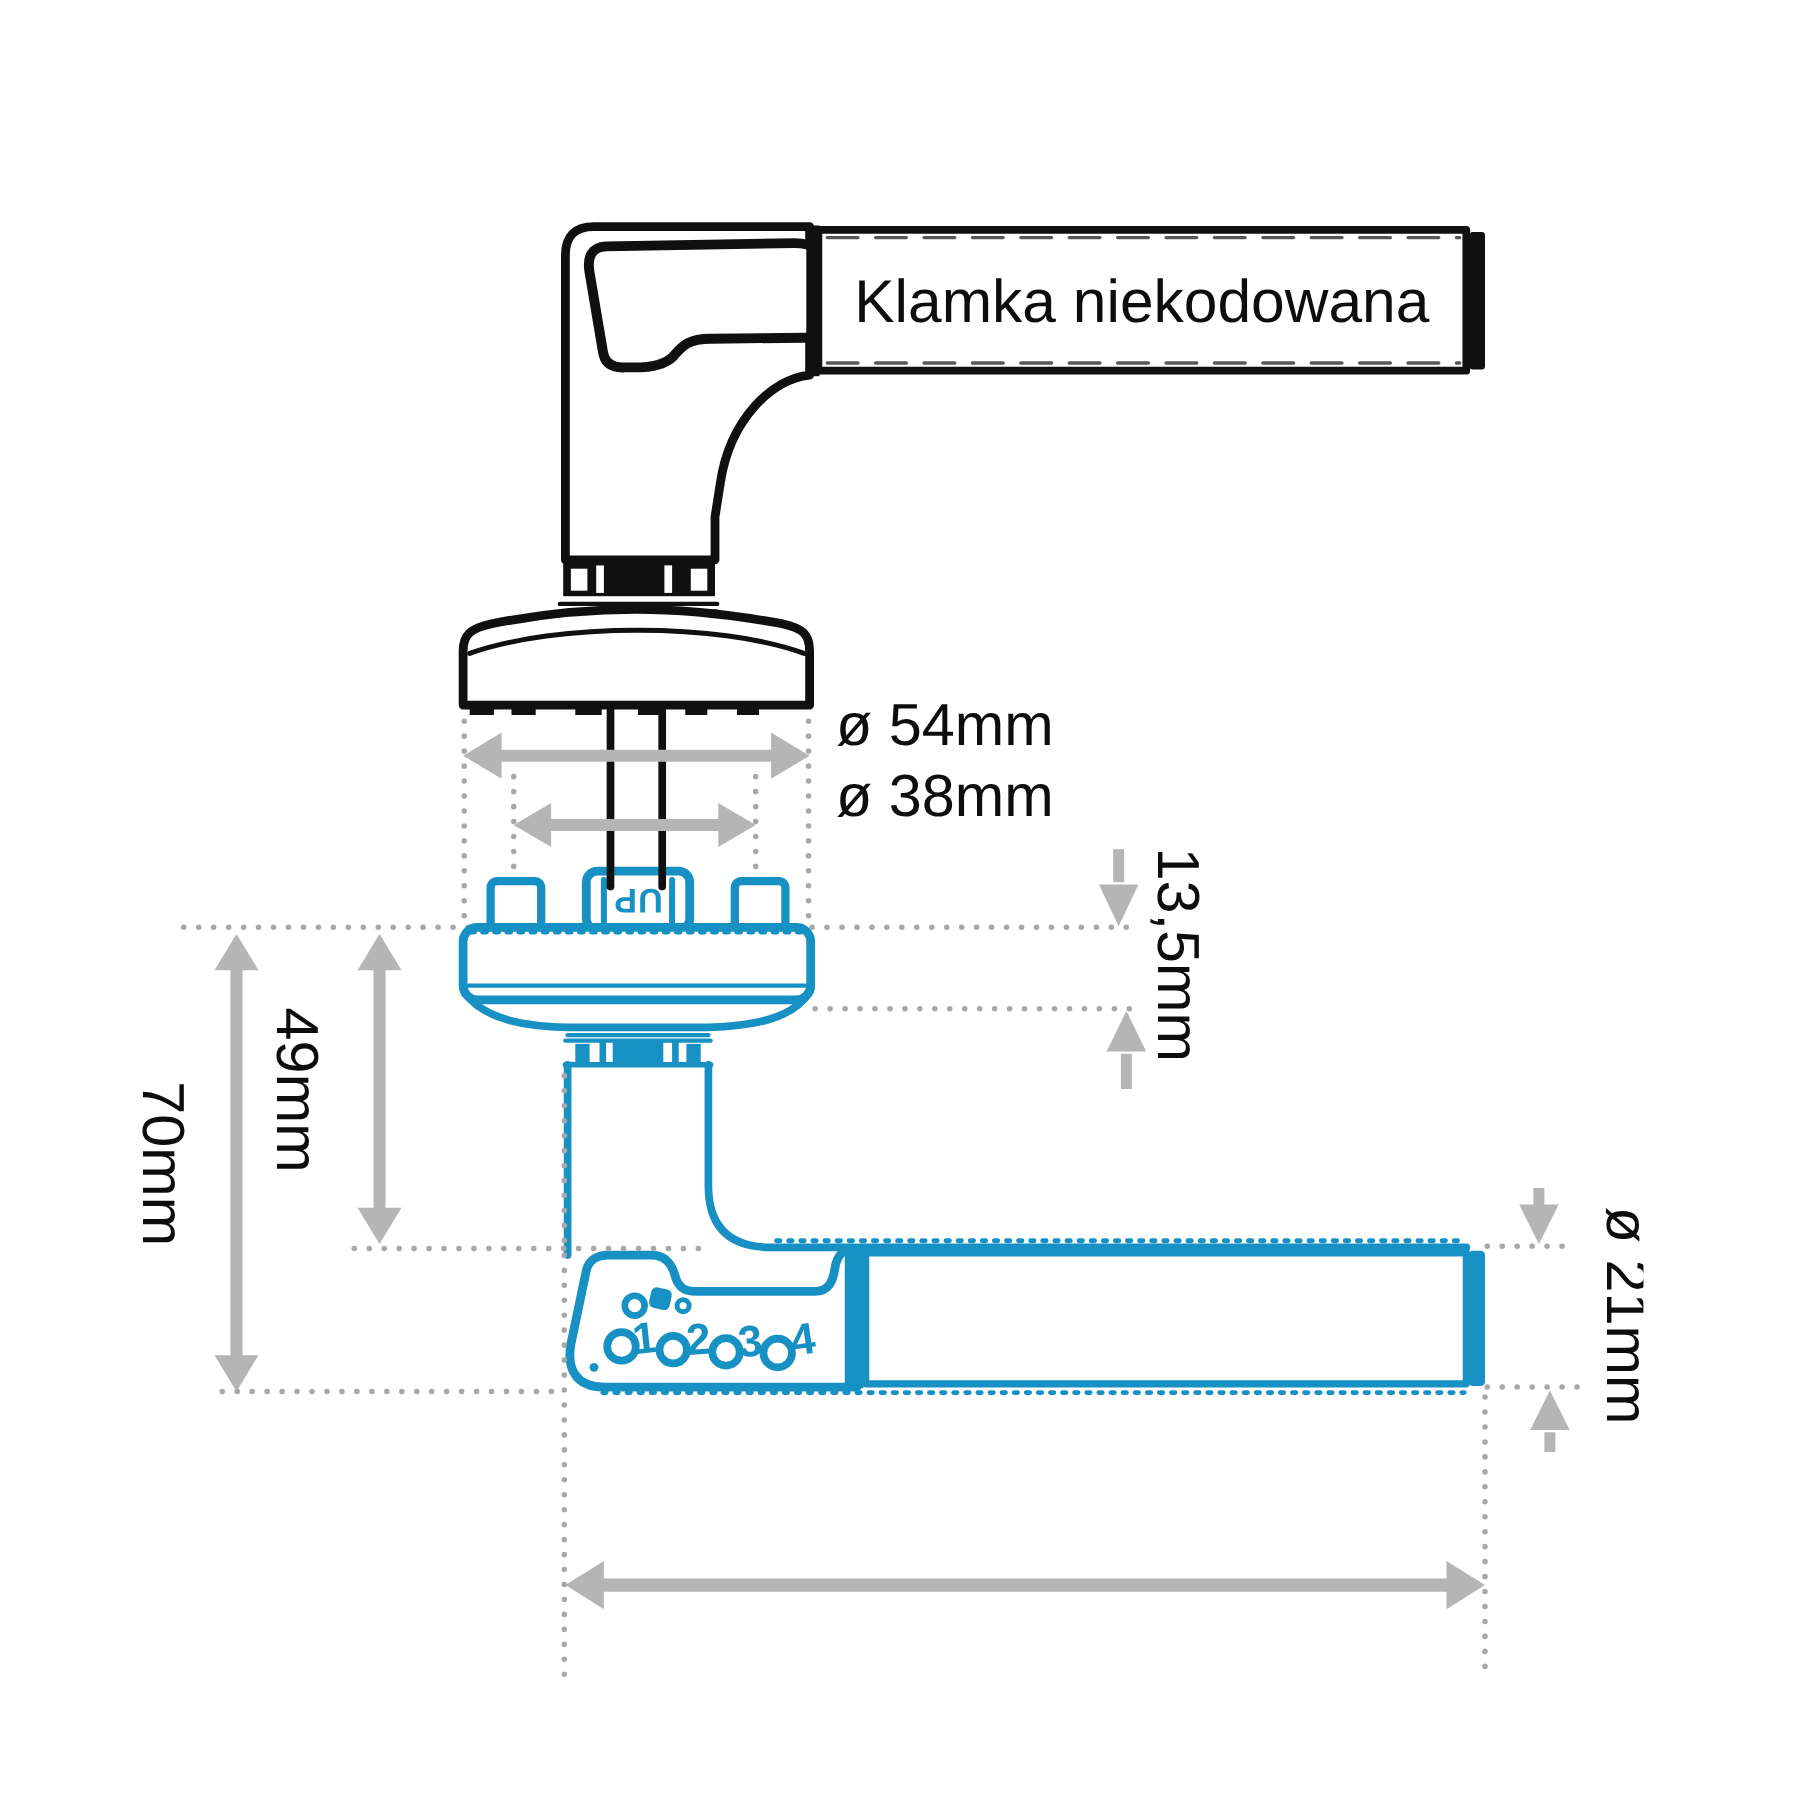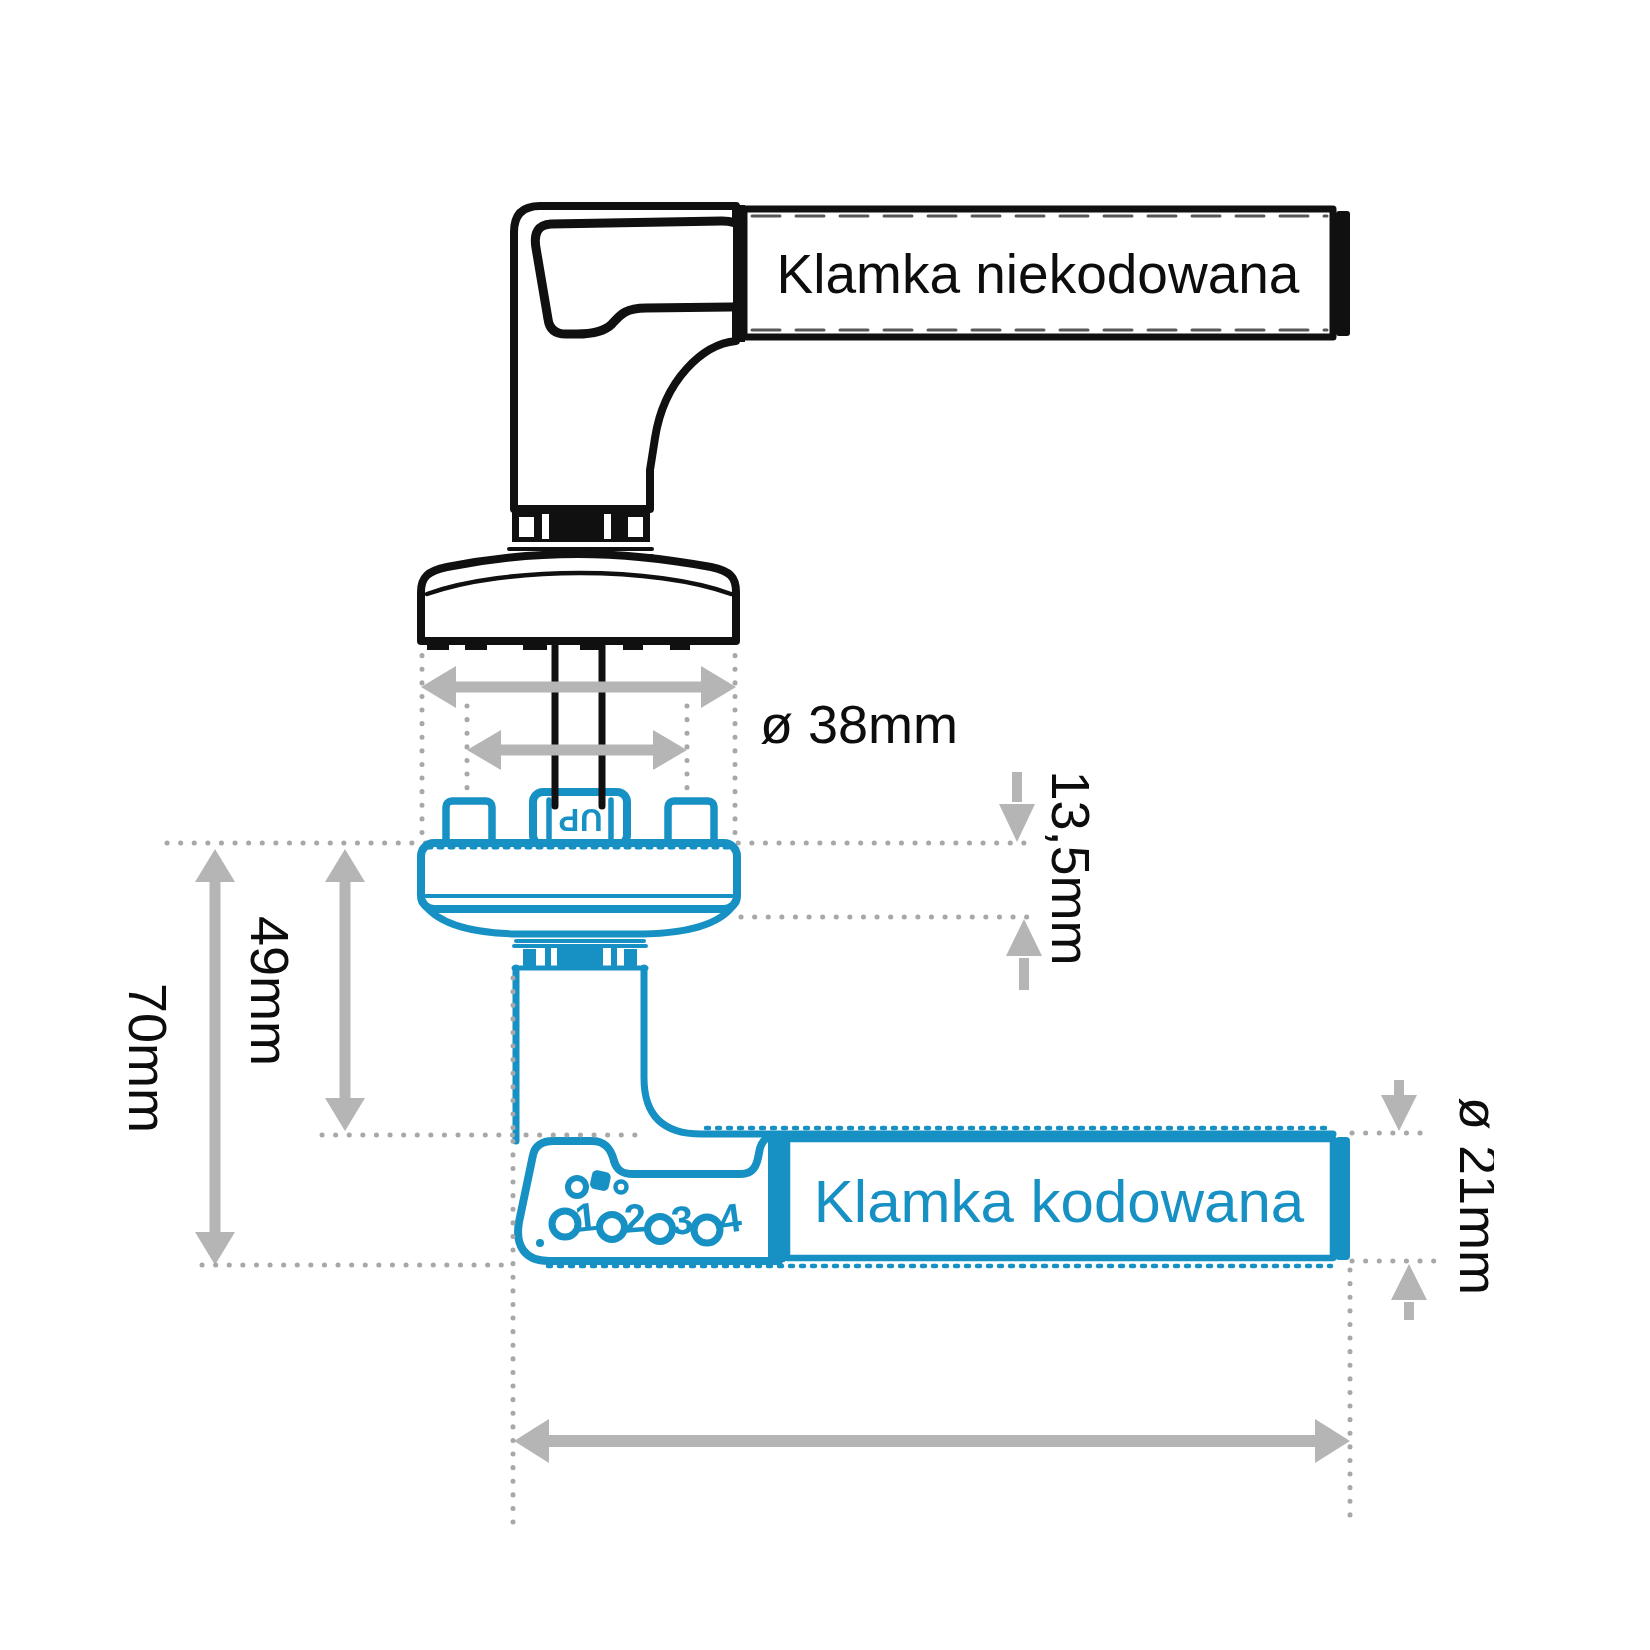--- a/index.html
+++ b/index.html
@@ -189,22 +189,22 @@
       <path d="M 1352 1133 H 1428"></path>
       <path d="M 1352 1261 H 1437"></path>
       <path d="M 513 978 V 1523"></path>
       <path d="M 1350 1270 V 1523"></path>
     </g>
   </g>
 </svg>
 
 <div class="lbl handle-label" style="left:1038px;top:274px;">Klamka niekodowana</div>
 
-<div class="lbl handle-label blue kodowana" style="left:1059px;top:1202px;">Klamka kodowana</div>
-
+
+<div class="lbl left-anchor" style="left:760px;top:659px;">ø 54mm</div>
 
 <div class="lbl left-anchor" style="left:760px;top:724px;">ø 38mm</div>
 
 <div class="lbl rot90" style="left:1071px;top:868px;">13,5mm</div>
 
 <div class="lbl rot90" style="left:270px;top:991px;">49mm</div>
 
 <div class="lbl rot90" style="left:148px;top:1058px;">70mm</div>
 
 <div class="lbl rot90" style="left:1479px;top:1196px;">ø 21mm</div>

